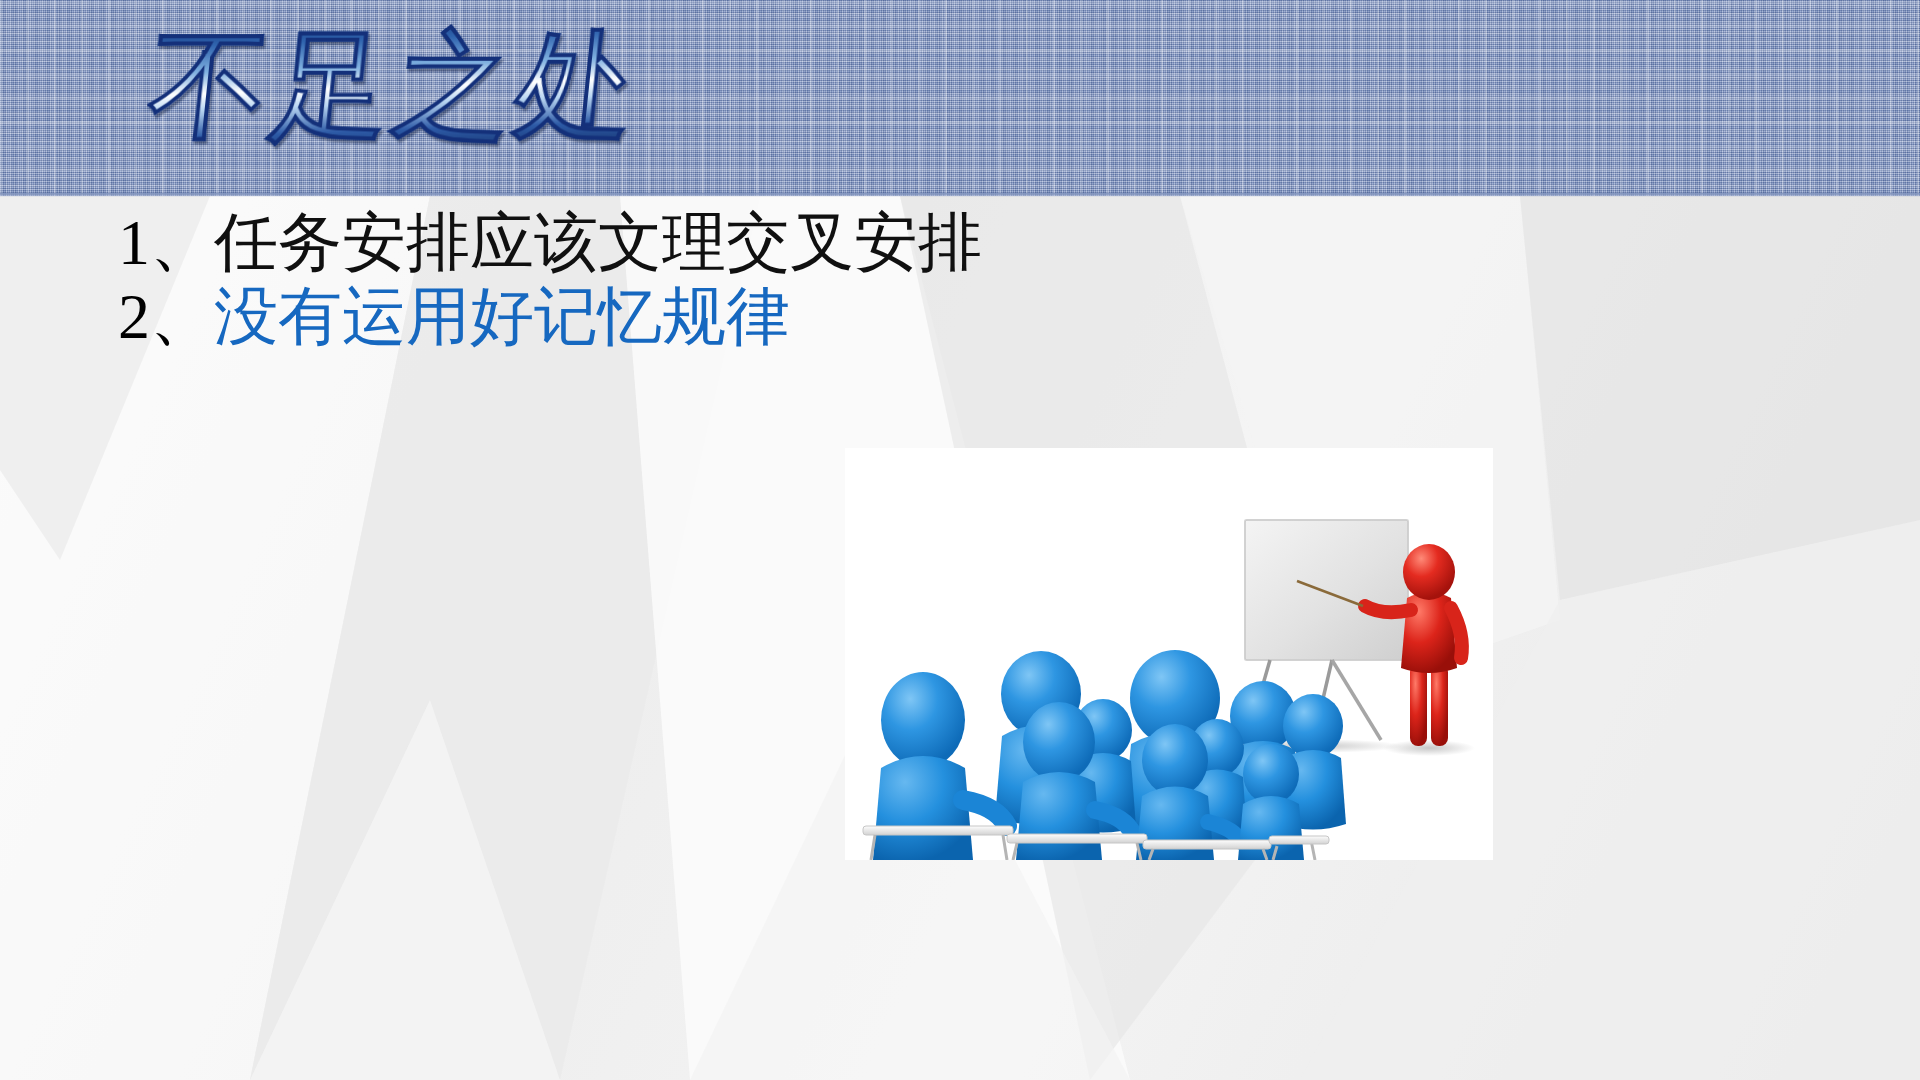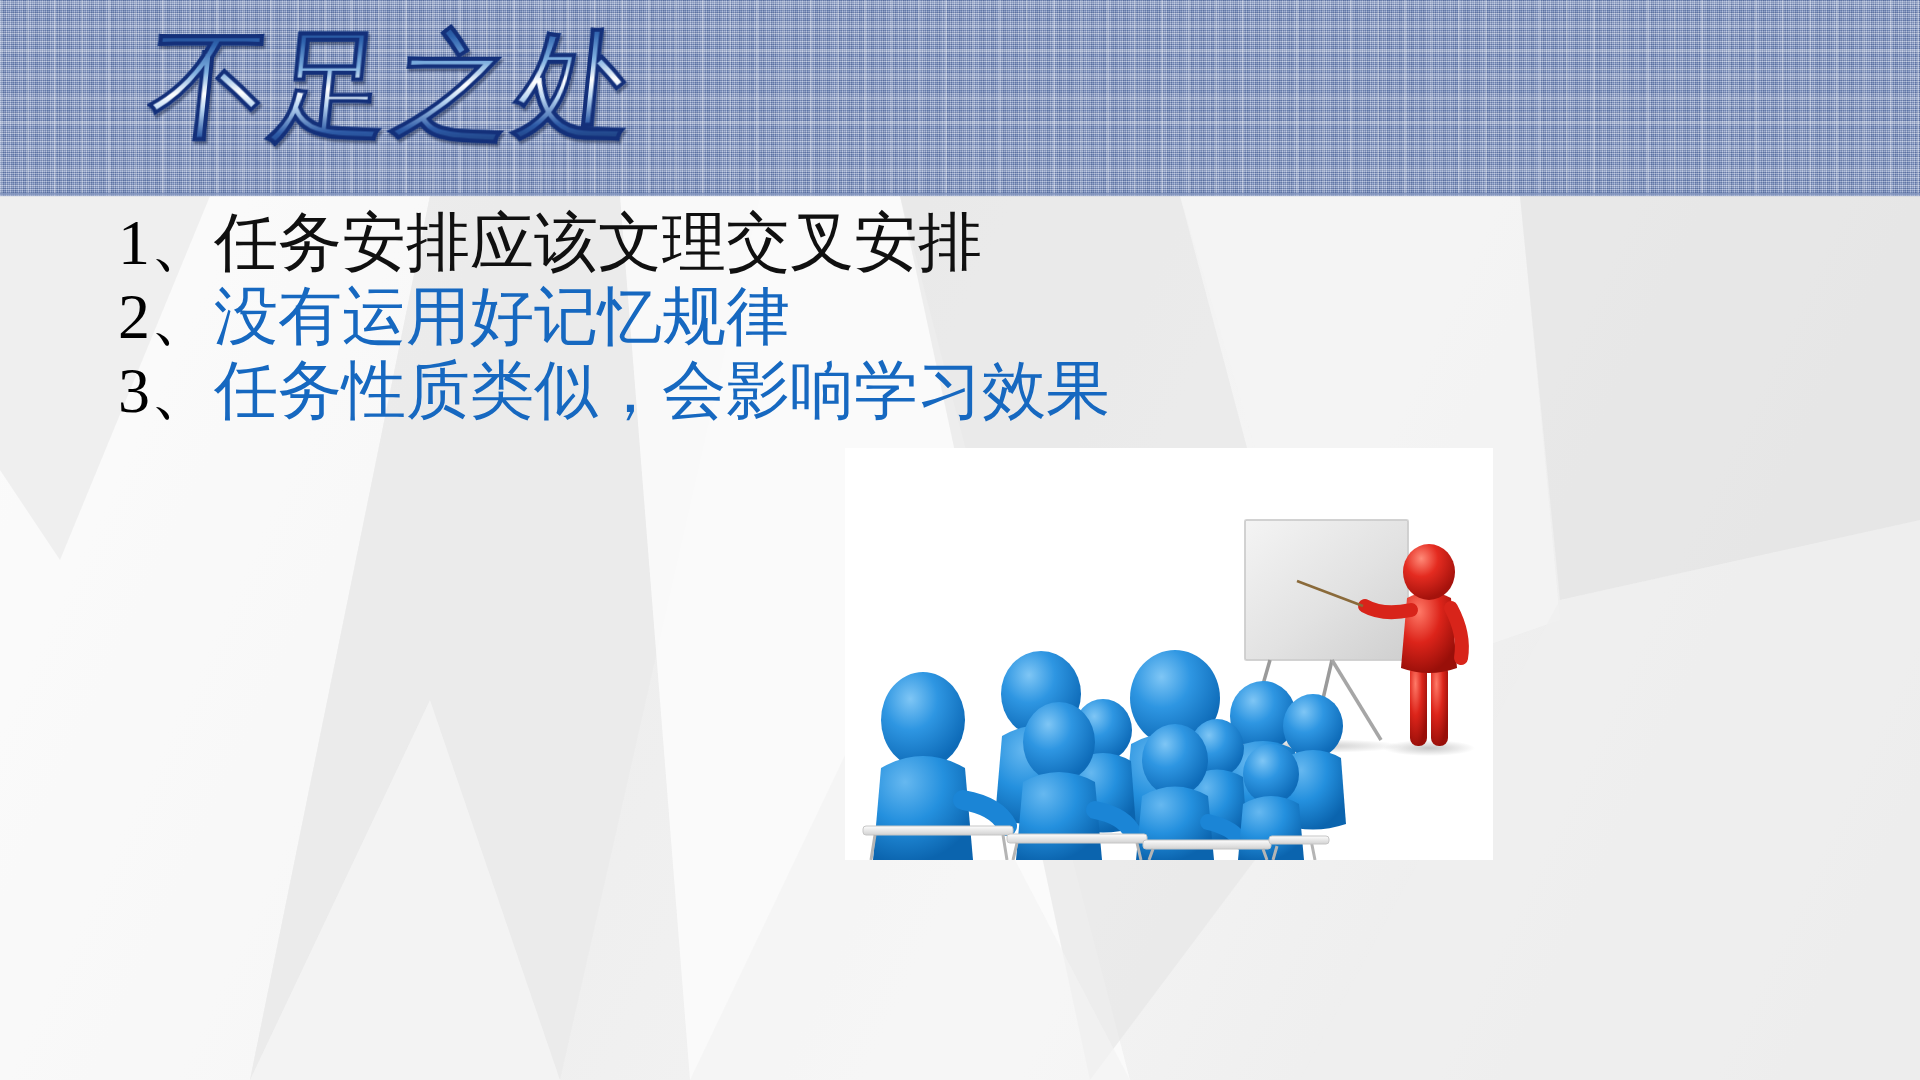--- a/index.html
+++ b/index.html
@@ -105,23 +105,20 @@
   <div id="body-text">
 
     <div class="line">
       <span class="num">1、</span><span class="plain">任务安排应该文理交叉安排</span>
     </div>
 
     <div class="line">
       <span class="num">2、</span><span class="link">没有运用好记忆规律</span>
     </div>
 
-    <div class="line">
-      <span class="num">3、</span><span class="link">任务性质类似，会影响学习效果</span>
-    </div>
 
   </div>
 
   <div id="picture">
     <svg id="pic-svg" viewBox="0 0 648 412" aria-hidden="true">
       <defs>
         <radialGradient id="headB" cx="35%" cy="28%" r="72%">
           <stop offset="0%" stop-color="#7fc6f5"></stop>
           <stop offset="45%" stop-color="#2e96e2"></stop>
           <stop offset="100%" stop-color="#0e6bb8"></stop>

